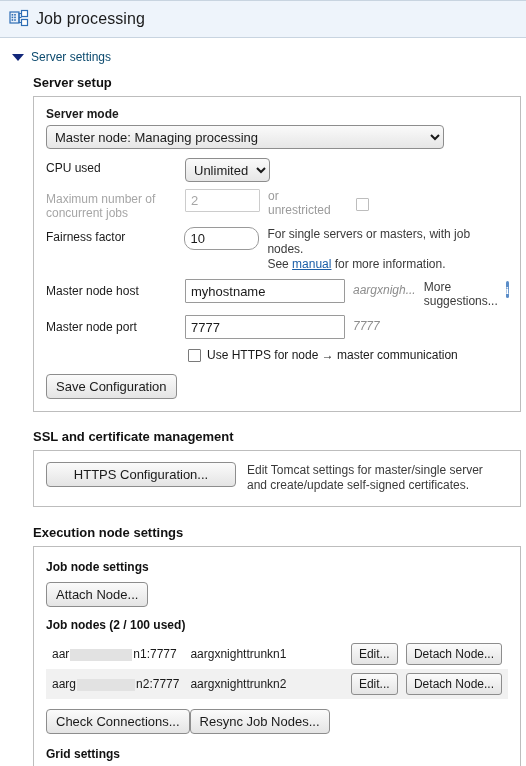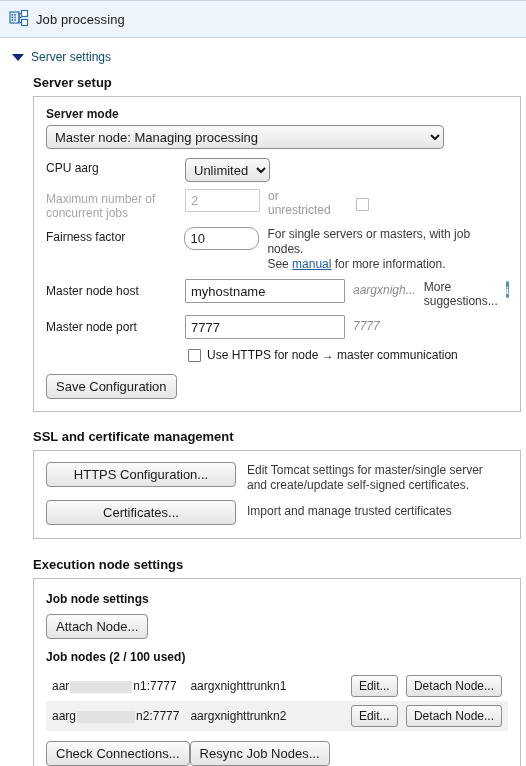--- a/index.html
+++ b/index.html
@@ -18,21 +18,21 @@
     height: 38px;
     background: #eef4fb;
     border-top: 1px solid #c8d4e0;
     border-bottom: 1px solid #c8d4e0;
     display: flex;
     align-items: center;
     padding-left: 9px;
     gap: 7px;
   }
   .title-icon { width: 20px; height: 20px; display: block; flex: 0 0 auto; }
-  .title-text { font-size: 13px; color: #1b1b1b; letter-spacing: .1px; }
+  .title-text { font-size: 16px; color: #1b1b1b; letter-spacing: .1px; }
 
   
   .disclosure {
     display: flex; align-items: center; gap: 7px;
     padding: 12px 0 0 12px;
   }
   .tri {
     width: 0; height: 0;
     border-left: 6px solid transparent;
     border-right: 6px solid transparent;
@@ -172,21 +172,21 @@
 
 <div class="panel">
   <div class="panel-inner">
 
     <div class="fieldlabel" style="margin-bottom:4px;font-weight:bold;">Server mode</div>
     <select class="sel wide">
       <option>Master node: Managing processing</option>
     </select>
 
     <div class="row" style="margin-top:9px;">
-      <div class="lab fieldlabel">CPU aarg</div>
+      <div class="lab fieldlabel">CPU used</div>
       <div class="ctl">
         <select class="sel small">
           <option>Unlimited</option>
         </select>
       </div>
     </div>
 
     <div class="row">
       <div class="lab fieldlabel dim">
         <div>Maximum number of</div>
@@ -247,26 +247,20 @@
 
 <div class="h-strong" style="margin-top:17px;">SSL and certificate management</div>
 
 <div class="panel">
   <div class="panel-inner" style="padding:11px 12px 13px 12px;">
     <div style="display:flex;align-items:flex-start;gap:11px;">
       <button class="btn w-big">HTTPS Configuration...</button>
       <div class="hint" style="padding-top:1px;">
         <div>Edit Tomcat settings for master/single server</div>
         <div>and create/update self-signed certificates.</div>
-      </div>
-    </div>
-    <div style="display:flex;align-items:flex-start;gap:11px;margin-top:7px;">
-      <button class="btn w-big">Certificates...</button>
-      <div class="hint" style="padding-top:4px;">
-        <div>Import and manage trusted certificates</div>
       </div>
     </div>
   </div>
 </div>
 
 <div class="h-strong" style="margin-top:18px;">Execution node settings</div>
 
 <div class="panel" style="border-bottom:none;">
   <div class="panel-inner" style="padding:13px 12px 10px 12px;">
 

